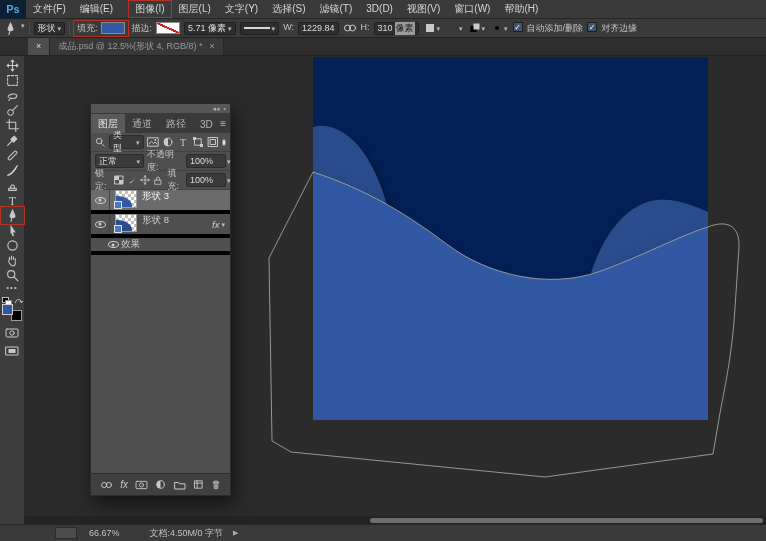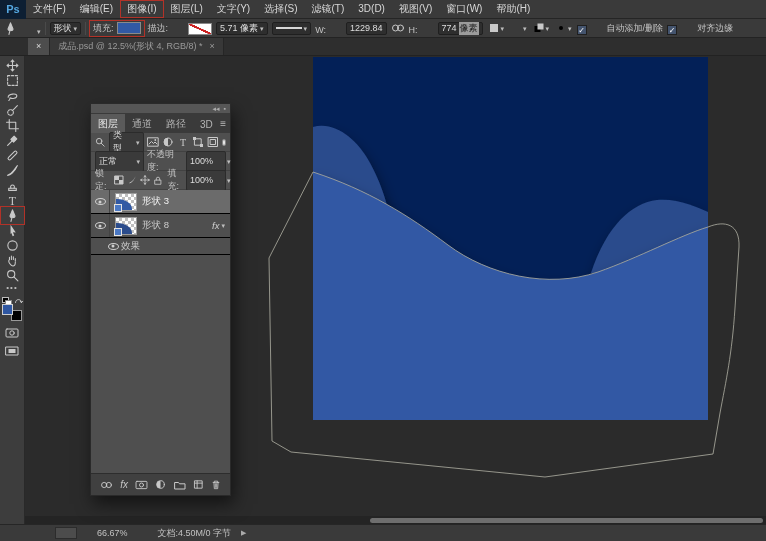--- a/index.html
+++ b/index.html
@@ -15,21 +15,21 @@
   .logo{width:26px;height:19px;background:#0d1f33;color:#55a7e0;font-weight:bold;font-size:11px;
         display:flex;align-items:center;justify-content:center}
   .mi{padding:0 7px;line-height:18px;font-size:10px;color:#d8d8d8}
   .mi.annotated{outline:1px solid #b23228;outline-offset:-1px}
 
   
   #options-bar{position:absolute;left:0;top:19px;right:0;height:19px;background:#3a3a3a;
                border-bottom:1px solid #232323;display:flex;align-items:center;gap:4px;
                padding:0 4px;font-size:9px;z-index:6;white-space:nowrap}
   .sep{width:1px;height:13px;background:#2a2a2a;border-right:1px solid #4a4a4a}
-  .opt-group{display:flex;align-items:flex-end;gap:20px}
+  .opt-group{display:flex;align-items:flex-start;gap:4px}
   .opt-field{background:#2e2e2e;border:1px solid #1f1f1f;border-radius:2px;height:13px;
              display:flex;align-items:center;gap:2px;padding:0 3px;color:#ddd}
   .caret{font-size:7px;color:#bdbdbd;line-height:1}
   .red-group{outline:1px solid #b23228;outline-offset:0;padding:1px 3px;display:flex;align-items:center;gap:3px}
   .sw{width:24px;height:12px;border:1px solid #8a8a8a}
   .sw-stroke{background:linear-gradient(to top right,#ffffff 44%,#cc2222 45%,#cc2222 55%,#ffffff 56%)}
   .stroke-line{width:26px;height:2px;background:#d8d8d8}
   .checkbox{width:10px;height:10px;background:#44546e;border:1px solid #1f1f1f;color:#fff;
             font-size:8px;line-height:9px;text-align:center}
   .hl{background:#9c9c9c;color:#1c1c1c;padding:0 1px}
@@ -68,27 +68,27 @@
                 border:1px solid #2a2a2a;box-shadow:3px 8px 16px rgba(0,0,0,.55);
                 display:flex;flex-direction:column;font-size:9.5px;z-index:4}
   .lp-header{height:10px;background:#565656;display:flex;justify-content:flex-end;align-items:center;
              gap:4px;padding:0 4px;color:#aaa;font-size:7px;border-bottom:1px solid #3a3a3a}
   .lp-tabs{height:19px;background:#3a3a3a;display:flex;align-items:stretch}
   .lp-tab{padding:3px 7px 2px;font-size:10px;color:#b5b5b5;display:flex;align-items:center}
   .lp-tab.active{background:#5a5a5a;color:#eaeaea}
   .lp-menu{margin-left:auto;display:flex;align-items:center;padding-right:4px;color:#bbb;font-size:10px}
   .lp-row{display:flex;align-items:center;gap:3px;padding:0 4px;height:19px;
           border-bottom:1px solid #414141;background:#4f4f4f}
-  .select{background:#3a3a3a;border:1px solid #2b2b2b;border-radius:2px;height:21px;
+  .select{background:#3a3a3a;border:1px solid #2b2b2b;border-radius:2px;height:14px;
           display:flex;align-items:center;justify-content:space-between;gap:14px;padding:0 3px;color:#ddd;font-size:9px}
   .lbl{color:#c4c4c4;font-size:9px}
   .mini-ic{display:flex;align-items:center;justify-content:center;width:13px;height:13px}
   .toggle{width:7px;height:7px;border-radius:50%;background:#e8e8e8;border:1px solid #888;margin-left:auto}
 
-  .layer-row{display:flex;align-items:center;height:24px;border-bottom:1px solid #000000;background:#4f4f4f}
+  .layer-row{display:flex;height:24px;border-bottom:4px solid #000000;background:#4f4f4f}
   .layer-row.selected{background:#6b6b6b;color:#f2f2f2}
   .sub-row{height:17px}
   .eye-cell{width:19px;align-self:stretch;display:flex;align-items:center;justify-content:center;
             border-right:1px solid #434343;flex:none}
   .eye{display:inline-block;width:11px;height:7px;border:1px solid #d0d0d0;border-radius:50%;position:relative}
   .eye::after{content:"";position:absolute;left:50%;top:50%;transform:translate(-50%,-50%);
               width:3px;height:3px;border-radius:50%;background:#d0d0d0}
   .thumb{width:22px;height:18px;margin:0 5px;position:relative;border:1px solid #9a9a9a;flex:none;
          background-color:#fff;
          background-image:linear-gradient(45deg,#bfbfbf 25%,transparent 25%,transparent 75%,#bfbfbf 75%),
@@ -105,32 +105,32 @@
   .indent2{width:28px;flex:none}
   .lp-bottom{margin-top:auto;height:22px;background:#404040;border-top:1px solid #2d2d2d;
              display:flex;align-items:center;justify-content:space-between;padding:0 9px}
   .lp-bottom .ic{display:flex;align-items:center;justify-content:center}
   .fx-text{font-style:italic;font-size:10px;color:#c5c5c5}
 
   
   #status-bar{position:absolute;left:0;right:0;bottom:0;height:17px;background:#3a3a3a;
               border-top:1px solid #262626;display:flex;align-items:center;font-size:9px;color:#c2c2c2;z-index:6}
   .grip{width:22px;height:12px;background:#4c4c4c;margin-left:55px;border:1px solid #2c2c2c}
-  #status-zoom{margin-left:20px}
+  #status-zoom{margin-left:12px}
   #status-doc{margin-left:30px}
   .status-arrow{margin-left:10px;font-size:7px;color:#aaa}
 </style>
 </head>
 <body>
 
 <div id="menu-bar">
   <div class="logo">Ps</div>
   <span class="mi">文件(F)</span>
   <span class="mi">编辑(E)</span>
-  <span class="mi annotated" style="outline-color: rgb(178, 50, 40);">图像(I)</span>
+  <span class="mi annotated" style="outline-color: rgb(178, 50, 40); margin-left: 8px;">图像(I)</span>
   <span class="mi">图层(L)</span>
   <span class="mi">文字(Y)</span>
   <span class="mi">选择(S)</span>
   <span class="mi">滤镜(T)</span>
   <span class="mi">3D(D)</span>
   <span class="mi">视图(V)</span>
   <span class="mi">窗口(W)</span>
   <span class="mi">帮助(H)</span>
 </div>
 
@@ -174,21 +174,21 @@
   </div>
   <span class="ic">
     <svg width="14" height="10" viewBox="0 0 14 10">
         <circle cx="4.5" cy="5" r="3"></circle>
         <circle cx="9.5" cy="5" r="3"></circle>
       </svg>
   </span>
   <div class="opt-group">
     <span class="lbl">H:</span>
     <span class="opt-field">
-      <span>774</span>
+      <span>310</span>
         <span class="hl">像素</span>
     </span>
   </div>
   <div class="opt-icon">
     <svg width="12" height="12" viewBox="0 0 12 12">
         <rect x="2" y="2" width="8" height="8" fill="#c9c9c9"></rect>
       </svg>
     <span class="caret">▾</span>
   </div>
   <div class="opt-icon">

